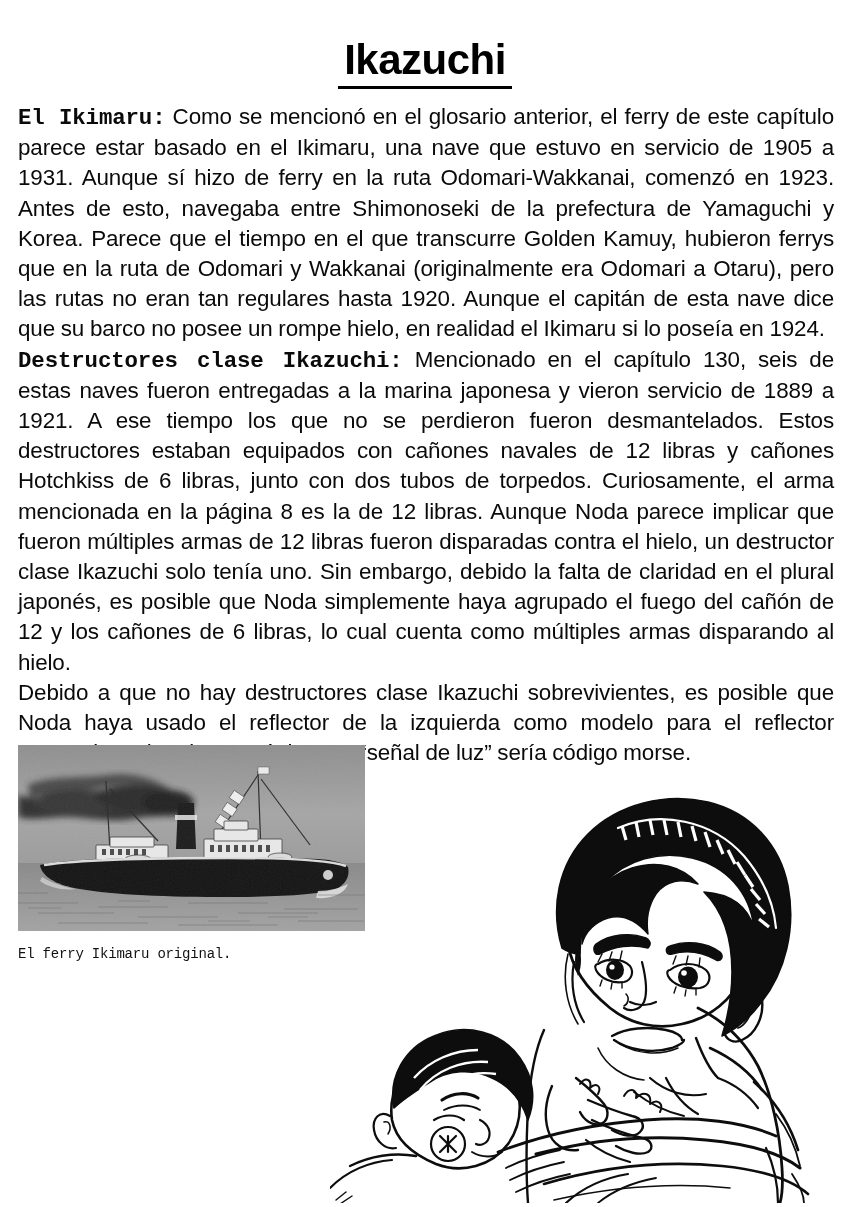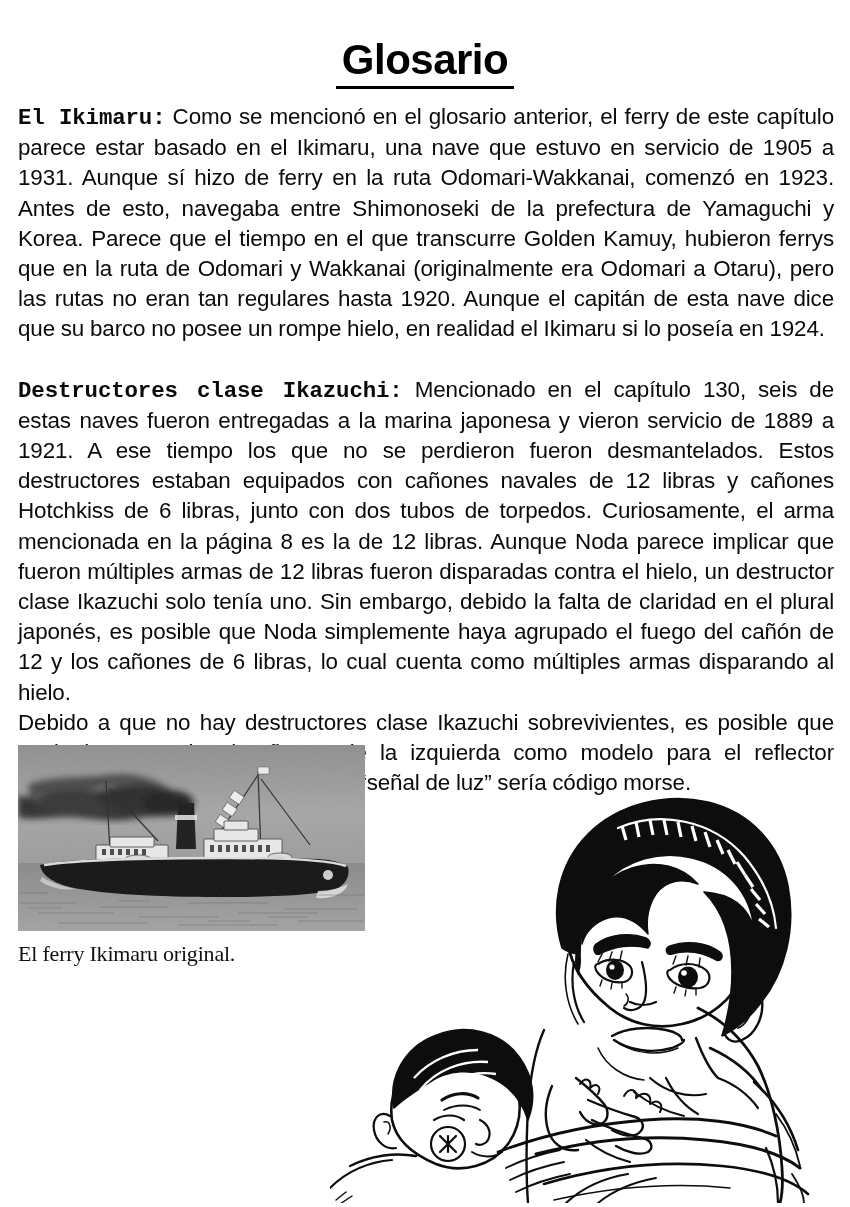--- a/index.html
+++ b/index.html
@@ -45,44 +45,44 @@
   }
   .para {
     font-size: 22.4px;
     line-height: 30.2px;
     text-align: justify;
     text-justify: inter-word;
     margin: 0;
     letter-spacing: -0.12px;
     word-spacing: -0.3px;
   }
-  .para + .para.spaced { margin-top: 30px; }
+  .para + .para.spaced { }
   .para b, .para .lead {
     font-weight: bold;
     font-family: Liberation Mono, monospace;
   }
 
   
   .photo-frame {
     position: absolute;
     left: 18px;
     top: 745px;
     width: 347px;
     height: 186px;
     overflow: hidden;
     background: #9a9a9a;
   }
   .photo-frame svg { display: block; }
   .photo-caption {
     position: absolute;
     left: 18px;
     top: 940px;
-    font-size: 22px;
+    font-size: 14px;
     line-height: 28px;
-    font-family: Liberation Serif, serif;
+    font-family: Liberation Mono, monospace;
     letter-spacing: -0.2px;
     color: #111;
     white-space: nowrap;
   }
 
   
   .illustration {
     position: absolute;
     left: 330px;
     top: 748px;
@@ -90,21 +90,21 @@
     height: 455px;
   }
   .illustration svg { display: block; }
 </style>
 </head>
 <body>
 
 <div class="page">
 
   <div class="title-wrap">
-    <span class="title">Glosario</span>
+    <span class="title">Ikazuchi</span>
   </div>
 
   <div class="text-col">
 
     <p class="para"><b class="lead">El Ikimaru:</b><span> Como se mencionó en el glosario anterior, el ferry de este capítulo parece estar basado en el Ikimaru, una nave que estuvo en servicio de 1905 a 1931. Aunque sí hizo de ferry en la ruta Odomari-Wakkanai, comenzó en 1923. Antes de esto, navegaba entre Shimonoseki de la prefectura de Yamaguchi y Korea. Parece que el tiempo en el que transcurre Golden Kamuy, hubieron ferrys que en la ruta de Odomari y Wakkanai (originalmente era Odomari a Otaru), pero las rutas no eran tan regulares hasta 1920. Aunque el capitán de esta nave dice que su barco no posee un rompe hielo, en realidad el Ikimaru si lo poseía en 1924.</span></p>
 
     <p class="para spaced"><b class="lead">Destructores clase Ikazuchi:</b><span> Mencionado en el capítulo 130, seis de estas naves fueron entregadas a la marina japonesa y vieron servicio de 1889 a 1921. A ese tiempo los que no se perdieron fueron desmantelados. Estos destructores estaban equipados con cañones navales de 12 libras y cañones Hotchkiss de 6 libras, junto con dos tubos de torpedos. Curiosamente, el arma mencionada en la página 8 es la de 12 libras. Aunque Noda parece implicar que fueron múltiples armas de 12 libras fueron disparadas contra el hielo, un destructor clase Ikazuchi solo tenía uno. Sin embargo, debido la falta de claridad en el plural japonés, es posible que Noda simplemente haya agrupado el fuego del cañón de 12 y los cañones de 6 libras, lo cual cuenta como múltiples armas disparando al hielo.</span></p>
 
     <p class="para"><span>Debido a que no hay destructores clase Ikazuchi sobrevivientes, es posible que Noda haya usado el reflector de la izquierda como modelo para el reflector mostrado en la primera página. La “señal de luz” sería código morse.</span></p>
   </div>

